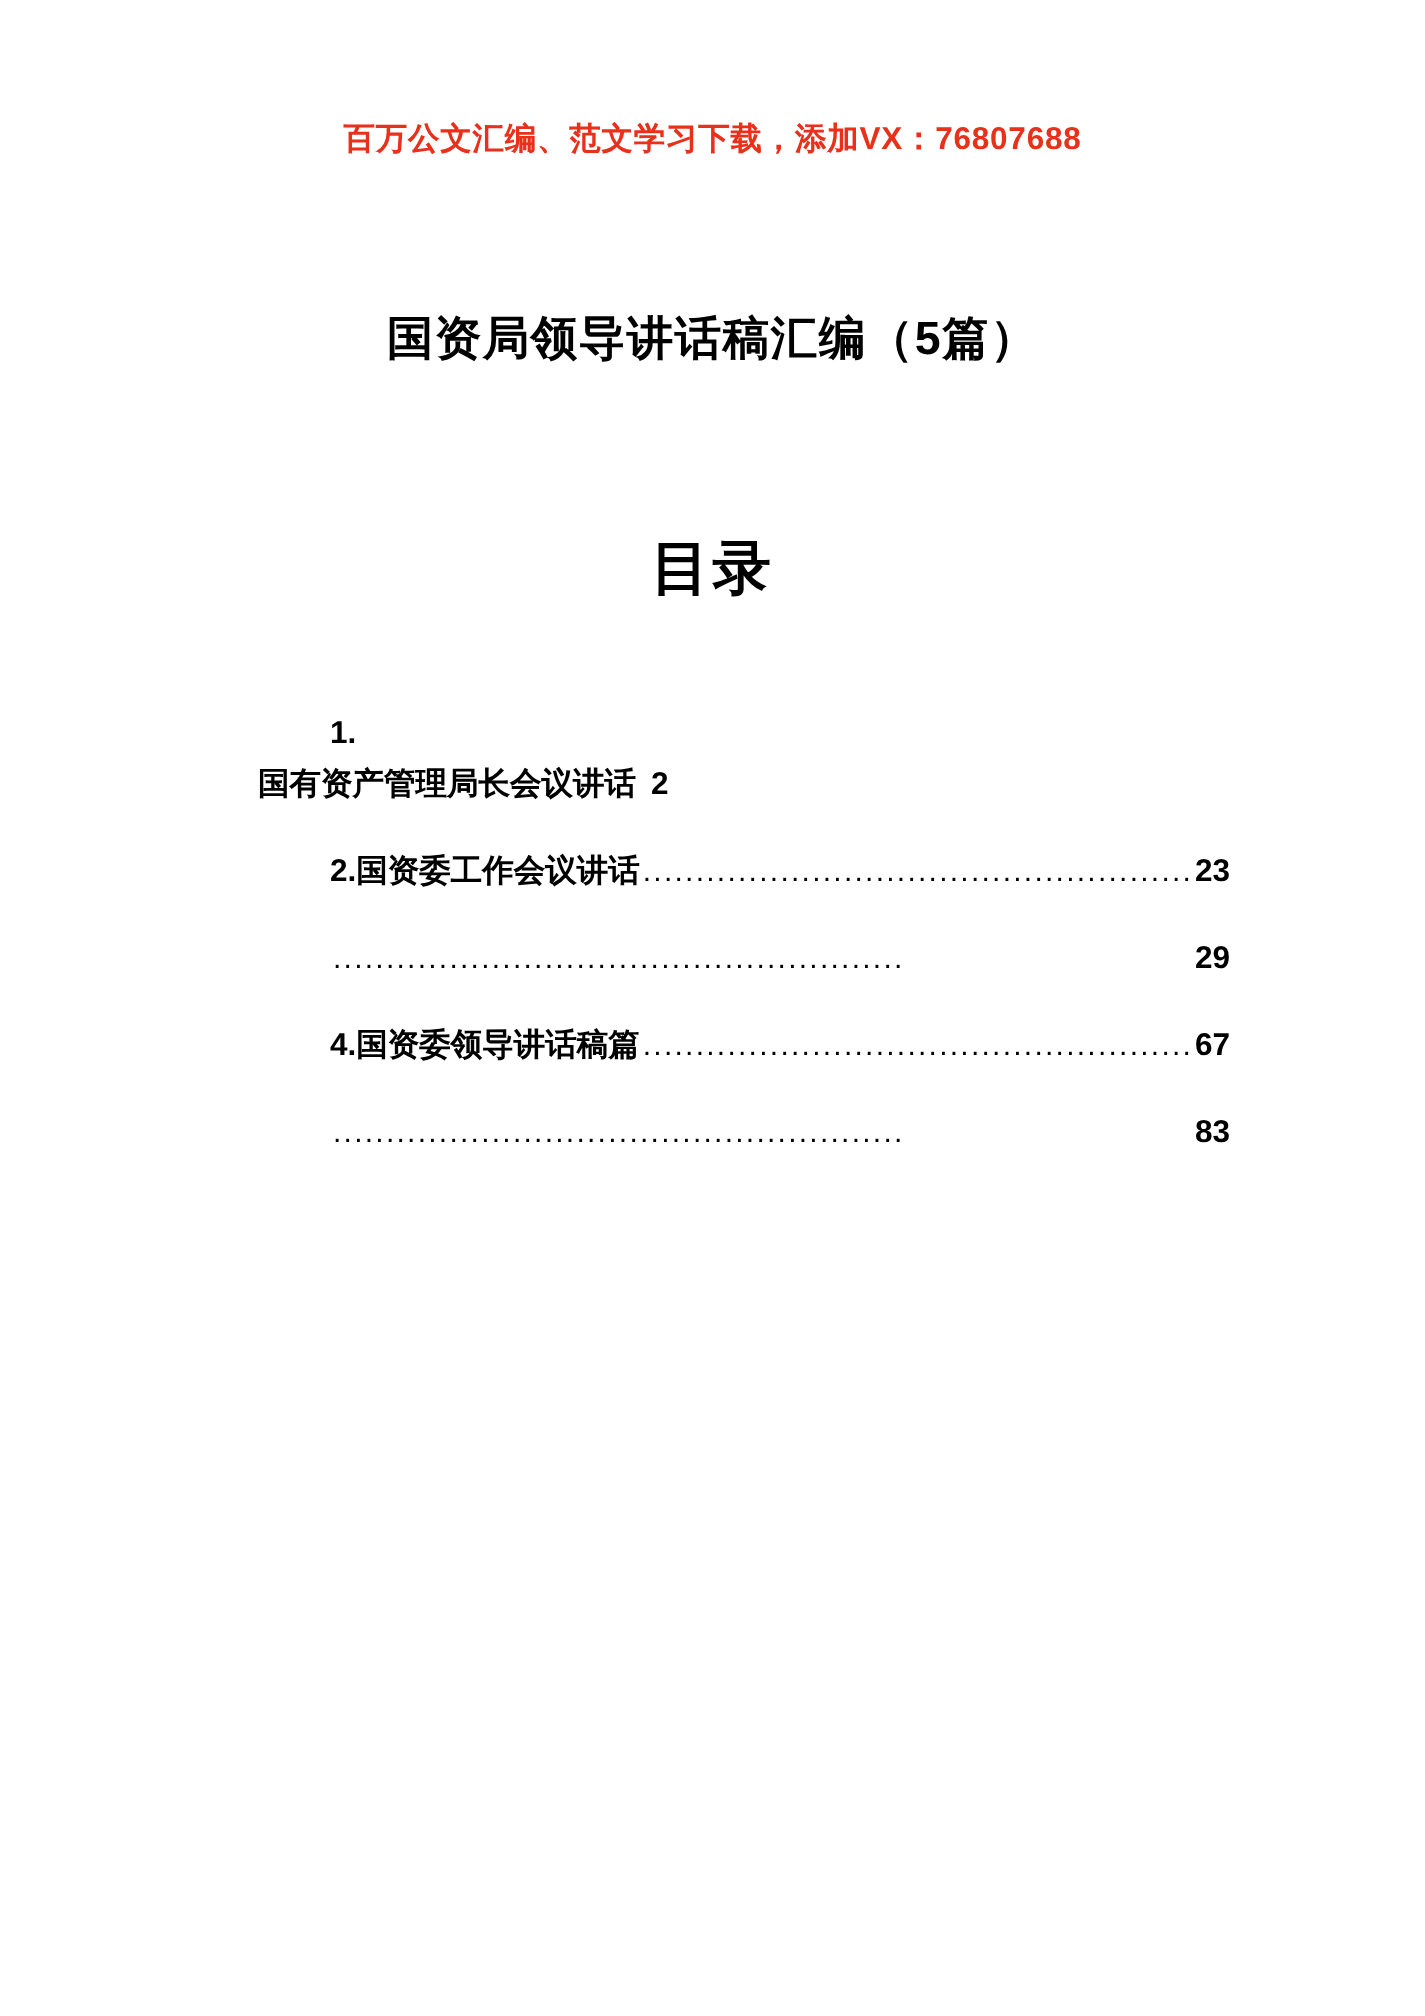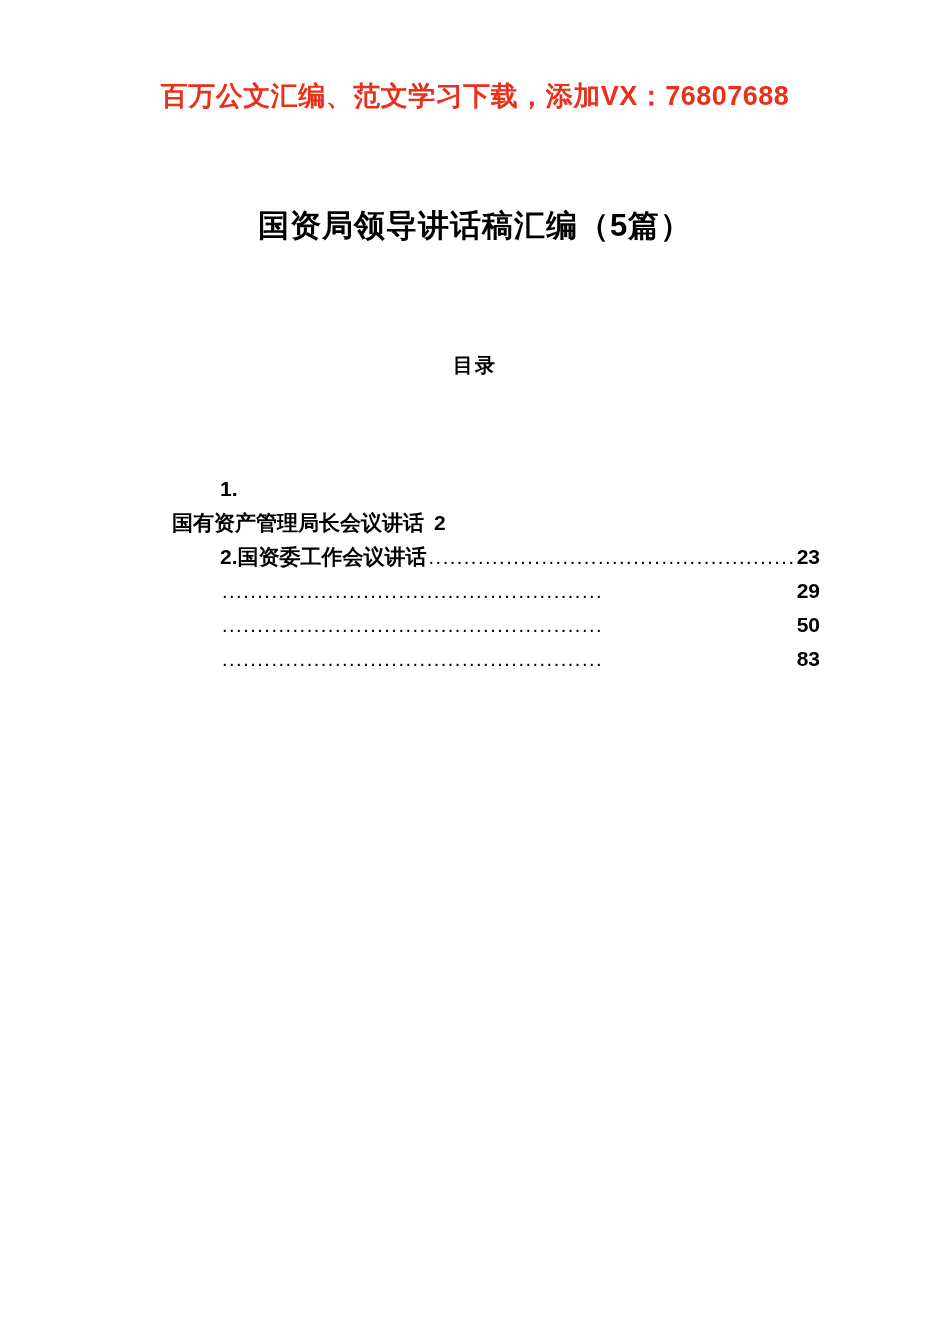--- a/index.html
+++ b/index.html
@@ -20,42 +20,42 @@
     height: 1344px;
     box-sizing: border-box;
   }
   .promo-banner {
     position: absolute;
     top: 78px;
     left: 0;
     width: 950px;
     text-align: center;
     color: #e8301a;
-    font-size: 27px;
+    font-size: 21px;
     font-weight: bold;
     letter-spacing: 0.5px;
     font-family: "Liberation Sans", sans-serif;
   }
   .doc-title {
     position: absolute;
     top: 205px;
     left: 0;
     width: 950px;
     text-align: center;
     font-size: 31px;
     font-weight: bold;
     letter-spacing: 1px;
   }
   .toc-heading {
     position: absolute;
     top: 352px;
     left: 0;
     width: 950px;
     text-align: center;
-    font-size: 20px;
+    font-size: 39px;
     font-weight: bold;
     letter-spacing: 2px;
   }
   .toc {
     position: absolute;
     top: 472px;
     left: 160px;
     width: 660px;
   }
   .toc-entry-first {
@@ -75,20 +75,21 @@
     font-weight: bold;
     margin-left: 10px;
   }
   .toc-row {
     display: flex;
     align-items: baseline;
     font-size: 21px;
     line-height: 34px;
     font-weight: bold;
     margin-left: 60px;
+    margin-top: 24px;
   }
   .toc-row .label {
     white-space: nowrap;
   }
   .toc-row .dots {
     flex: 1;
     overflow: hidden;
     white-space: nowrap;
     font-weight: normal;
     letter-spacing: 1.5px;
@@ -124,22 +125,23 @@
       <span class="dots">......................................................</span>
       <span class="page-num">23</span>
     </div>
 
     <div class="toc-row">
       <span class="dots">......................................................</span>
       <span class="page-num">29</span>
     </div>
 
     <div class="toc-row">
+      <span class="label">4.国资委领导讲话稿篇</span>
       <span class="dots">......................................................</span>
-      <span class="page-num">50</span>
+      <span class="page-num">67</span>
     </div>
 
     <div class="toc-row">
       <span class="dots">......................................................</span>
       <span class="page-num">83</span>
     </div>
 
   </div>
 
 </div>

